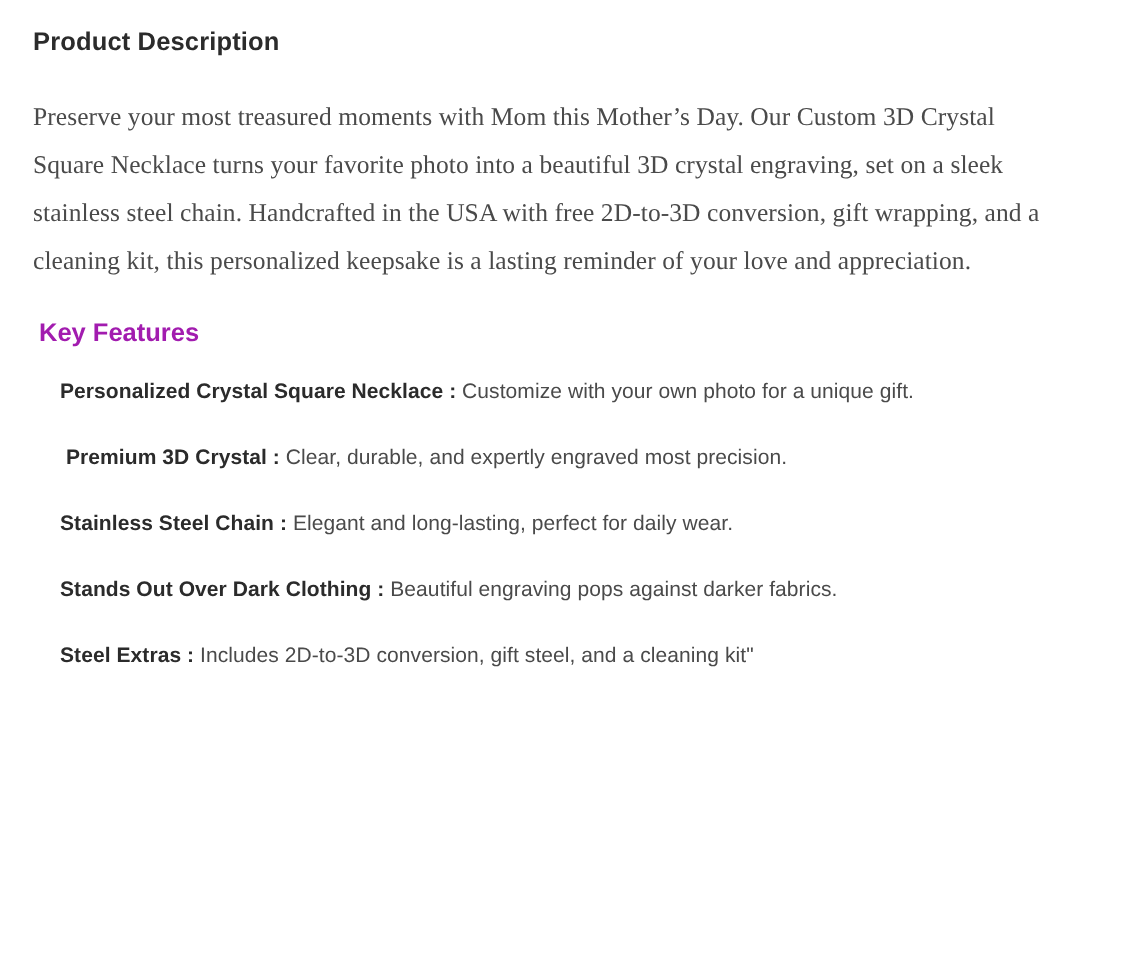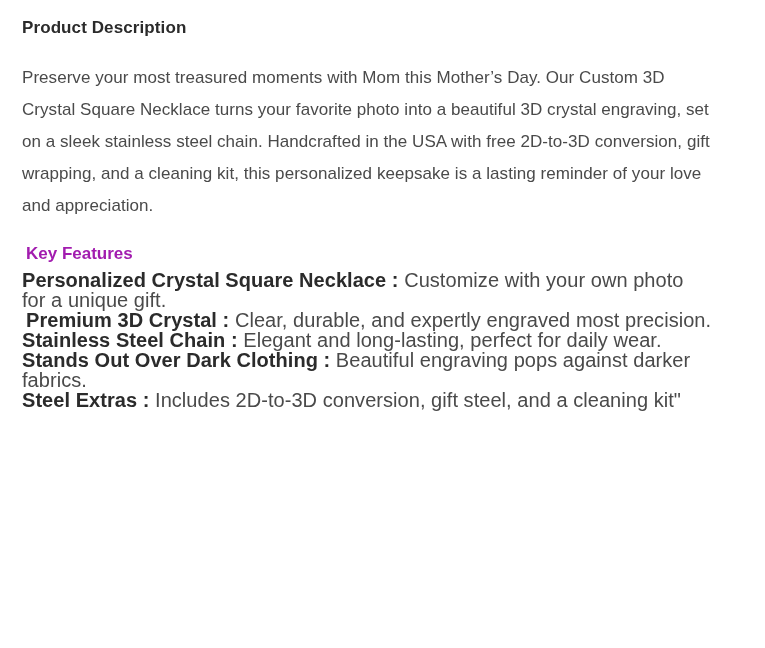--- a/index.html
+++ b/index.html
@@ -29,40 +29,42 @@
     margin: 8px 0 0 0;
     line-height: 1.4;
   }
   .body-paragraph {
     font-size: 17px;
     line-height: 32px;
     color: #4a4a4a;
     margin: 22px 0 0 0;
     letter-spacing: 0.05px;
     max-width: 690px;
+    font-family: Liberation Serif, serif;
   }
   .features-heading {
     font-size: 17px;
     font-weight: bold;
     color: #a21caf;
     margin: 20px 0 0 0;
     line-height: 1.4;
     padding-left: 4px;
   }
   .feature-list {
     margin: 4px 0 0 0;
     padding: 0;
     list-style: none;
   }
   .feature-item {
-    font-size: 20px;
-    line-height: 20px;
+    font-size: 14px;
+    line-height: 44px;
     color: #4a4a4a;
     letter-spacing: 0.05px;
     max-width: 690px;
+    margin-left: 18px;
   }
   .feature-item .feature-label {
     font-weight: bold;
     color: #2b2b2b;
   }
   .feature-item.indented .feature-label {
     padding-left: 4px;
     text-align: right;
   }
 </style>

